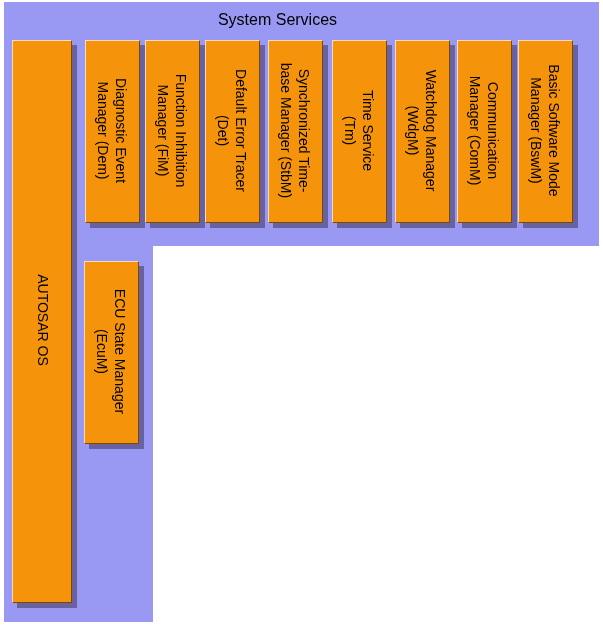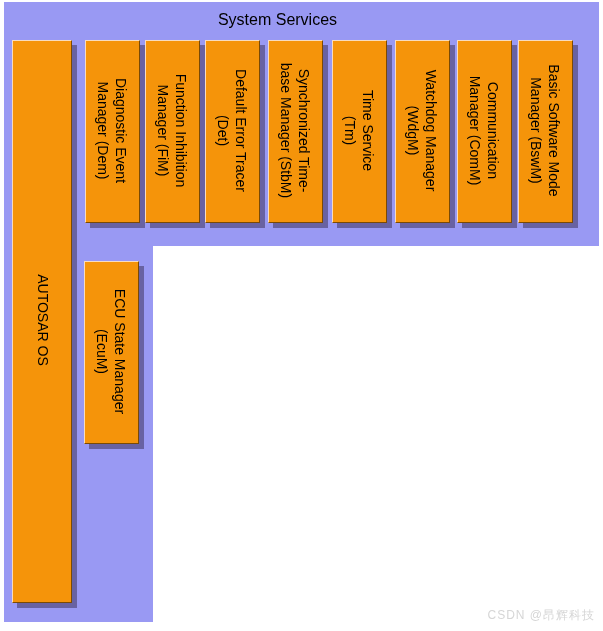--- a/index.html
+++ b/index.html
@@ -111,15 +111,14 @@
   <div class="box" style="left:518px; top:40px; width:53px; height:181px">
     <div class="rot rot-std">Basic Software Mode
 Manager (BswM)</div>
   </div>
 
   <div class="box" style="left:84px; top:261px; width:53px; height:181px">
     <div class="rot rot-std">ECU State Manager
 (EcuM)</div>
   </div>
 
-  <div class="watermark">CSDN @昂辉科技</div>
 
 </div>
 
 </body></html>

